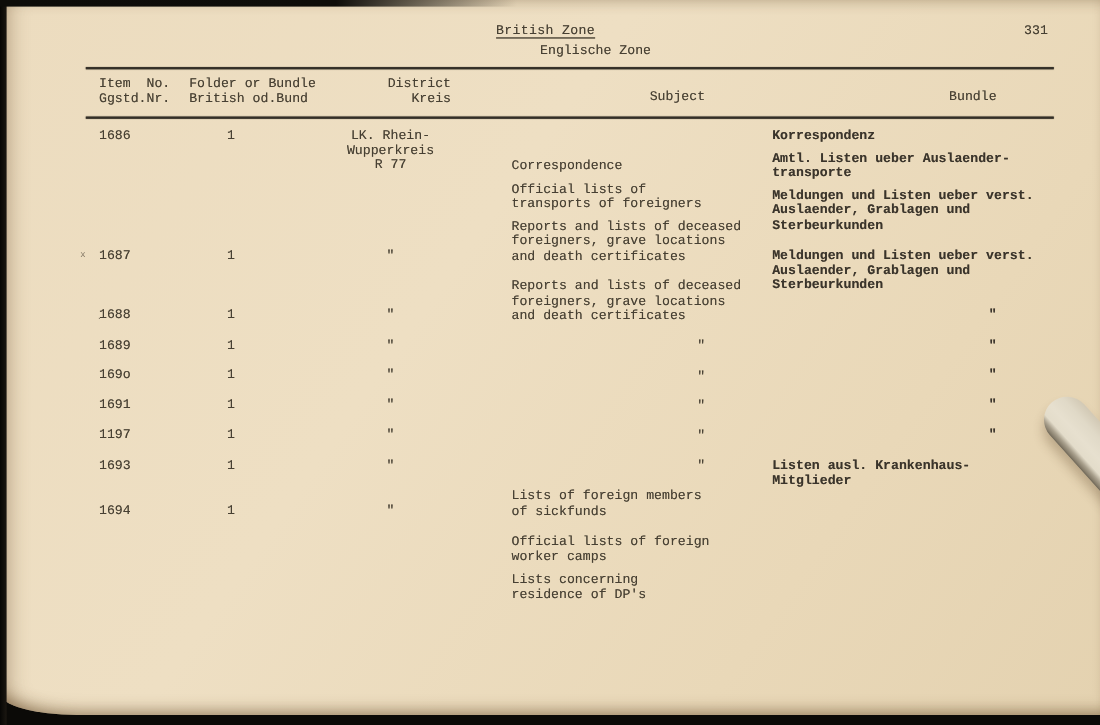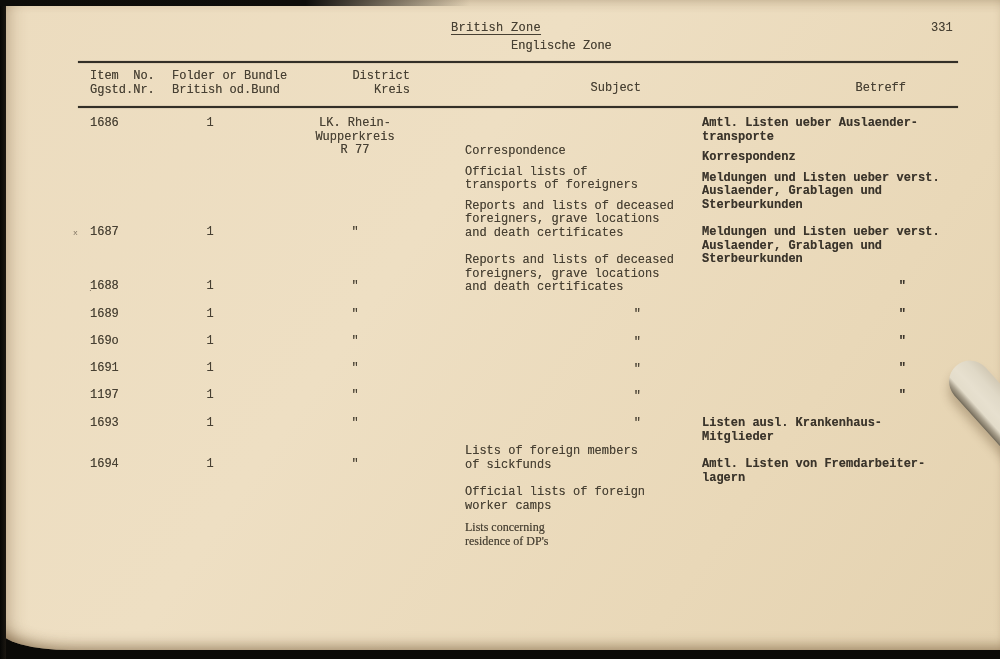--- a/index.html
+++ b/index.html
@@ -25,70 +25,70 @@
     text-shadow:0 0 0.5px rgba(70,60,45,0.55);}
   .title{text-decoration:underline;text-underline-offset:3px;letter-spacing:0.3px;}
   .rule{position:absolute;height:2px;background:#332f27;box-shadow:0 0 1px rgba(50,45,35,0.8);}
   .center{text-align:right;}
   .c-item{left:90px;width:40px;}
   .c-folder{left:180px;width:60px;text-align:center;}
   .c-district{left:300px;width:110px;text-align:center;}
   .c-subject{left:465px;width:176px;margin-top:28px;}
   .c-betreff{left:702px;width:204px;font-weight:bold;color:#3a342b;}
   .entry{margin-bottom:7px;}
-  .gap-lg{margin-top:8px;font-family:Liberation Serif, serif;}
+  .gap-lg{margin-top:8px;}
   .row{position:absolute;left:0;width:1000px;}
   .row .txt{top:0;}
   .pencil{position:absolute;font-size:8px;color:rgba(95,85,70,0.8);text-shadow:none;}
   .tab{
     position:absolute;left:935px;top:366px;width:42px;height:180px;
     transform:rotate(-42deg);transform-origin:50% 0;
     border-radius:21px;
     background:linear-gradient(to left,
       #d2c9b5 0%, #e0d9c7 25%, #e7e0cf 55%, #e3dcca 78%,
       #aaa18e 88%, #877e6c 96%, #6e6656 100%);
     box-shadow:-6px 6px 10px rgba(80,55,25,0.28);
   }
 </style>
 </head>
 <body>
 
 <div class="page">
 
   <div class="txt title" style="left:451px;top:22px;">British Zone</div>
-  <div class="txt" style="left:463px;top:40px;padding-left:48px;">Englische Zone</div>
+  <div class="txt" style="left:443px;top:40px;padding-left:48px;">Englische Zone</div>
   <div class="txt" style="left:931px;top:22px;">331</div>
 
   <div class="rule" style="left:78px;top:61px;width:880px;"></div>
 
   <div>
     <div class="txt" style="left:90px;top:70px;"><span>Item  No.</span>
 <span>Ggstd.Nr.</span></div>
     <div class="txt" style="left:172px;top:70px;"><span>Folder or Bundle</span>
 <span>British od.Bund</span></div>
     <div class="txt center" style="left:300px;top:70px;width:110px;"><span>District</span>
 <span>Kreis</span></div>
     <div class="txt center" style="left:465px;top:82px;width:176px;">Subject</div>
-    <div class="txt center" style="left:702px;top:82px;width:204px;">Betreff</div>
+    <div class="txt center" style="left:702px;top:82px;width:204px;">Bundle</div>
   </div>
 
   <div class="rule" style="left:78px;top:106px;width:880px;"></div>
 
   <div class="row" style="top:117px;">
     <div class="txt c-item">1686</div>
     <div class="txt c-folder">1</div>
     <div class="txt c-district">LK. Rhein-
 Wupperkreis
 R 77</div>
     <div class="txt c-subject"><div class="entry">Correspondence</div><div class="entry">Official lists of
 transports of foreigners</div><div class="entry">Reports and lists of deceased
 foreigners, grave locations
 and death certificates</div></div>
-    <div class="txt c-betreff"><div class="entry">Amtl. Listen ueber Auslaender-
-transporte</div><div class="entry">Korrespondenz</div><div class="entry">Meldungen und Listen ueber verst.
+    <div class="txt c-betreff"><div class="entry">Korrespondenz</div><div class="entry">Amtl. Listen ueber Auslaender-
+transporte</div><div class="entry">Meldungen und Listen ueber verst.
 Auslaender, Grablagen und
 Sterbeurkunden</div></div>
   </div>
 
   <div class="pencil" style="left:73px;top:228px;">x</div>
   <div class="row" style="top:226px;">
     <div class="txt c-item">1687</div>
     <div class="txt c-folder">1</div>
     <div class="txt c-district center">"</div>
     <div class="txt c-subject">Reports and lists of deceased
@@ -150,21 +150,20 @@
 Mitglieder</div>
   </div>
 
   <div class="row" style="top:458px;">
     <div class="txt c-item">1694</div>
     <div class="txt c-folder">1</div>
     <div class="txt c-district center">"</div>
     <div class="txt c-subject"><div class="entry">Official lists of foreign
 worker camps</div><div class="entry gap-lg">Lists concerning
 residence of DP's</div></div>
-    <div class="txt c-betreff"><div class="entry">Amtl. Listen von Fremdarbeiter-
-lagern</div></div>
+    <div class="txt c-betreff"></div>
   </div>
 
   <div class="tab"></div>
 </div>
 
 <div class="left-edge"></div>
 <div class="top-edge"></div>
 
 </body></html>

